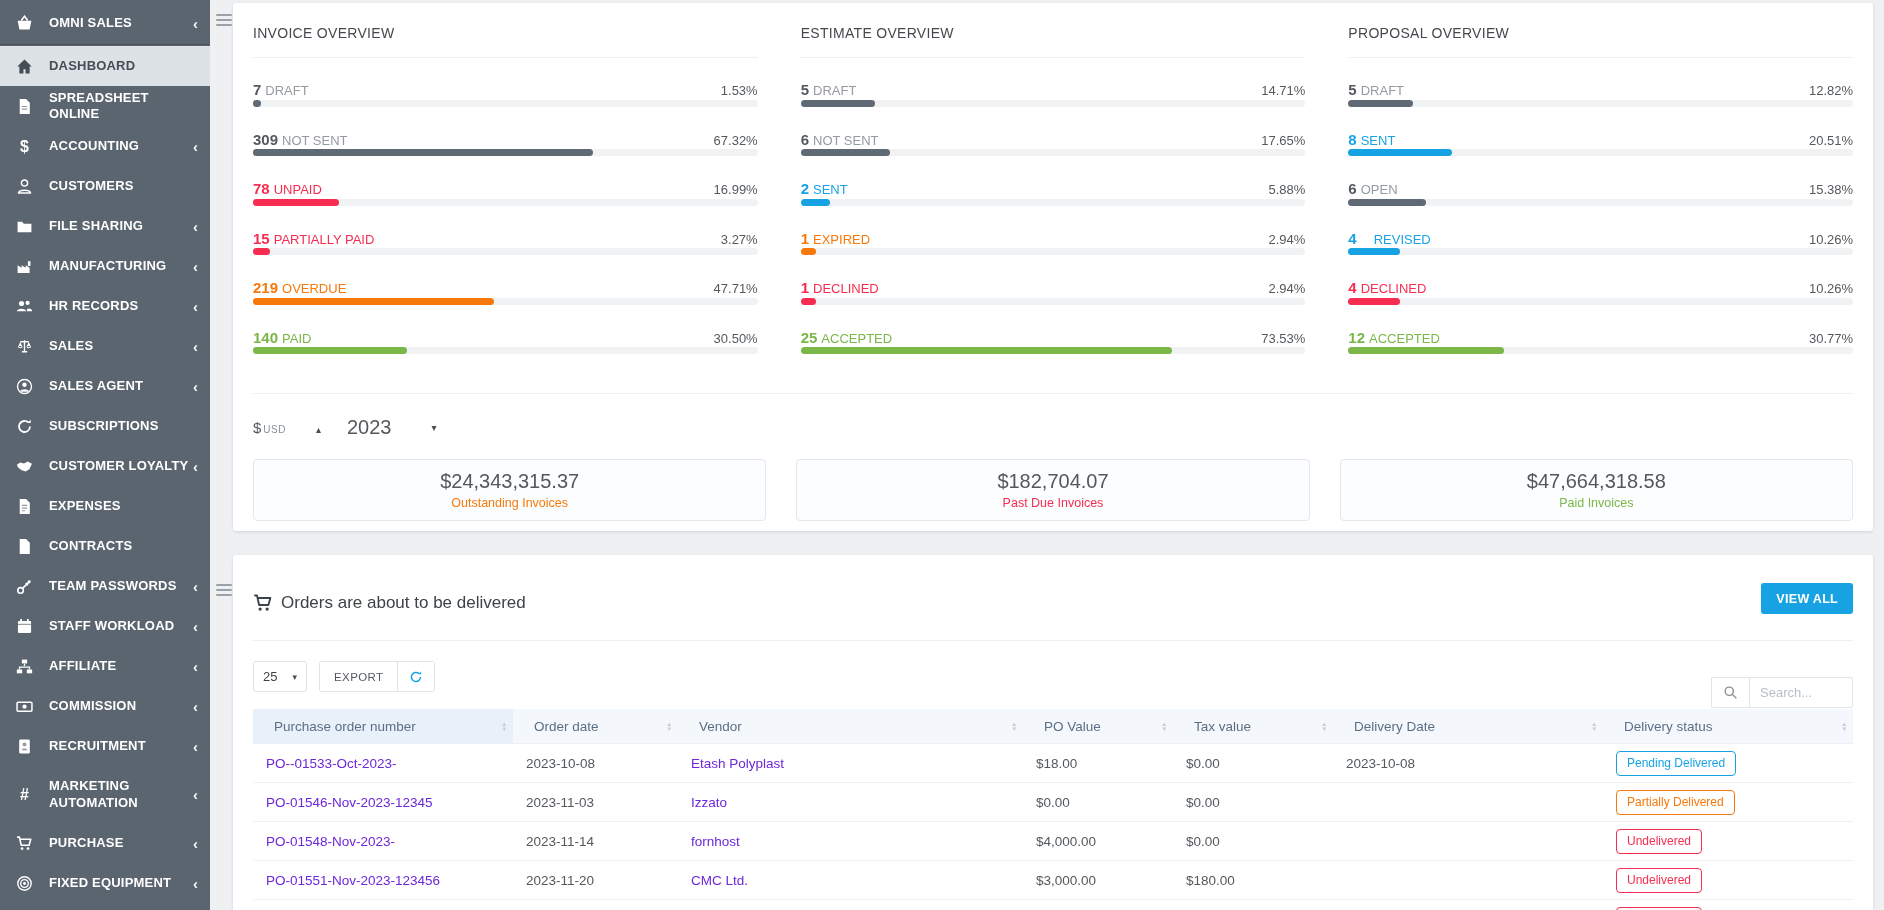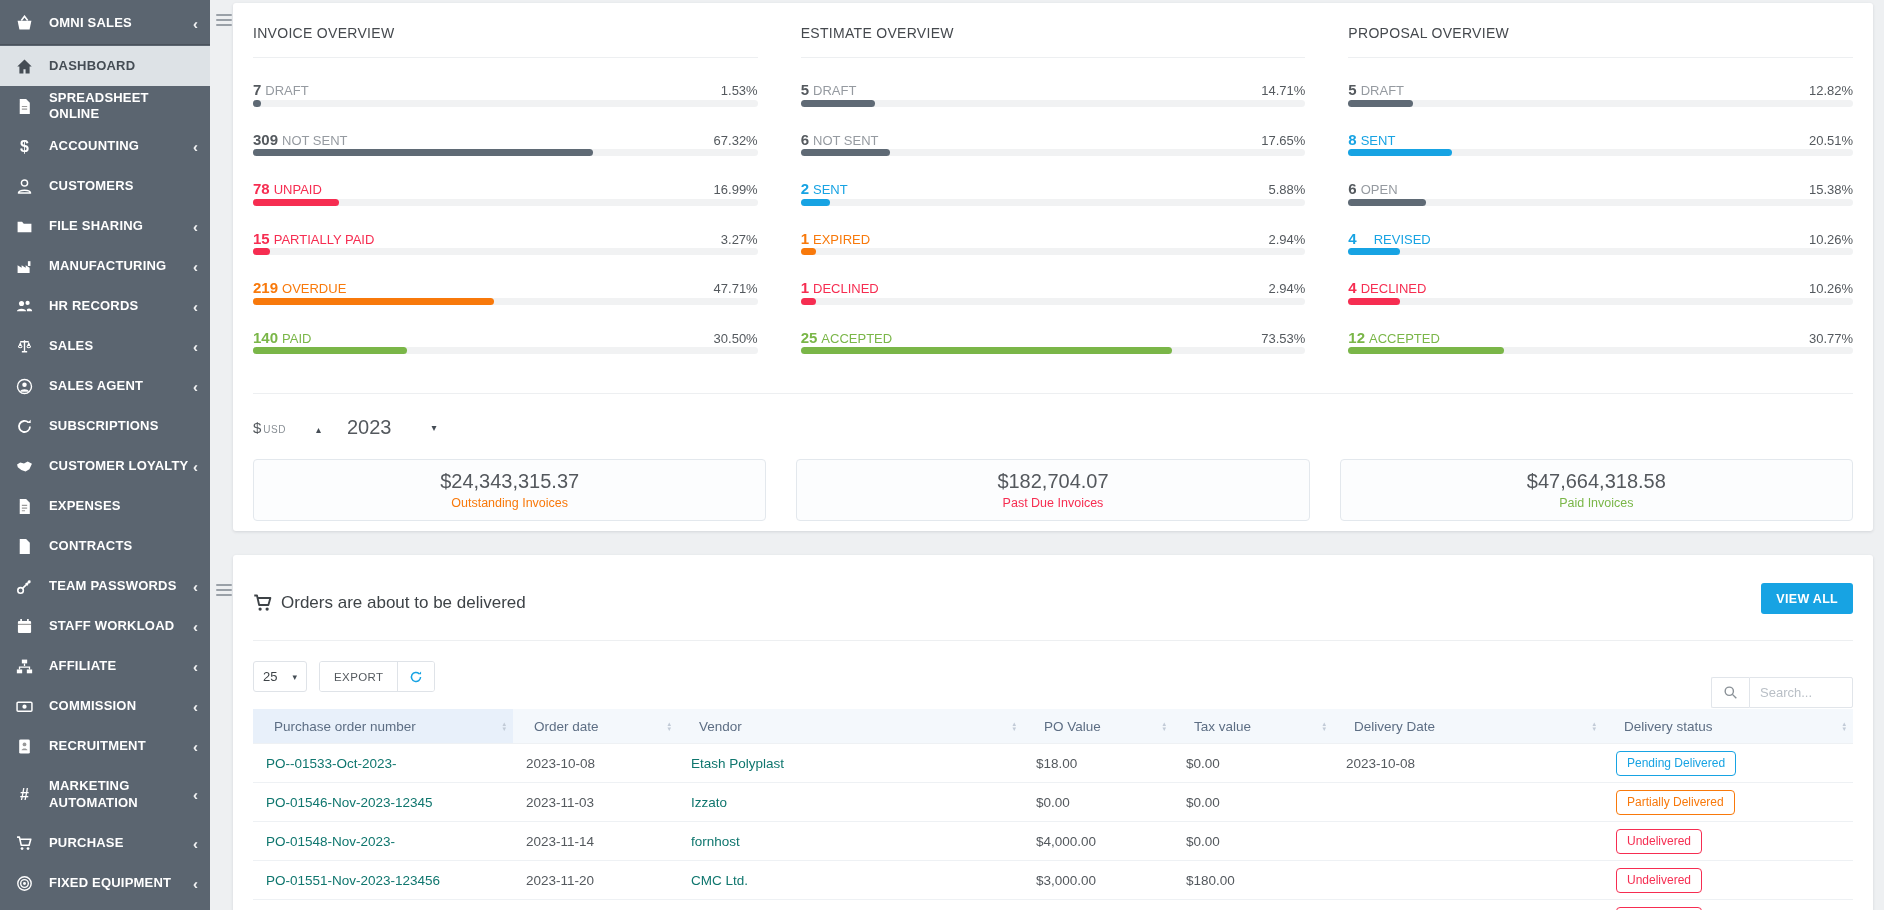--- a/index.html
+++ b/index.html
@@ -71,21 +71,21 @@
   .search{position:absolute;right:0;top:16px;display:flex;height:31px}
   .sbox{width:38px;border:1px solid #e1e5ea;border-right:none;display:flex;align-items:center;justify-content:center;color:#8a9197;background:#fff;box-sizing:border-box;border-radius:2px 0 0 2px}
   .sbox svg{width:15px;height:15px}
   .search input{width:82px;border:1px solid #e1e5ea;border-radius:0 2px 2px 0;padding:0 10px;font-size:13px;color:#54595e;outline:none;font-family:"Liberation Sans",sans-serif}
   .search input::placeholder{color:#b9bfc6}
   table{margin-top:17px;width:100%;border-collapse:collapse;table-layout:fixed}
   th{height:34px;background:#f4f8fc;font-weight:500;font-size:13.5px;color:#5d6e84;text-align:left;padding:0 22px 0 21px;position:relative;overflow:hidden;white-space:nowrap}
   th.sorted{background:#e8f0fa}
   .sort{position:absolute;right:7px;top:50%;transform:translateY(-50%);display:flex;flex-direction:column;font-size:7px;line-height:5px;color:#c2cbd7;cursor:pointer}
   td{height:38px;font-size:13.5px;color:#54595e;padding:0 10px 0 13px;border-top:1px solid #eef1f4;background:#fff;overflow:hidden;white-space:nowrap}
-  a.link{color:#0f766e;text-decoration:none;cursor:pointer}
+  a.link{color:#6d28d9;text-decoration:none;cursor:pointer}
   .badge{display:inline-block;padding:4px 10px 5px;border-radius:4px;font-size:12px;border:1px solid;background:#fff}
   .badge.blue{color:#17a3e3;border-color:#17a3e3}
   .badge.orange{color:#f8790b;border-color:#f8790b}
   .badge.red{color:#f62d51;border-color:#f62d51}
 </style>
 </head>
 <body>
 
 <aside class="sidebar" id="sidebar">
     <div class="side-item">

